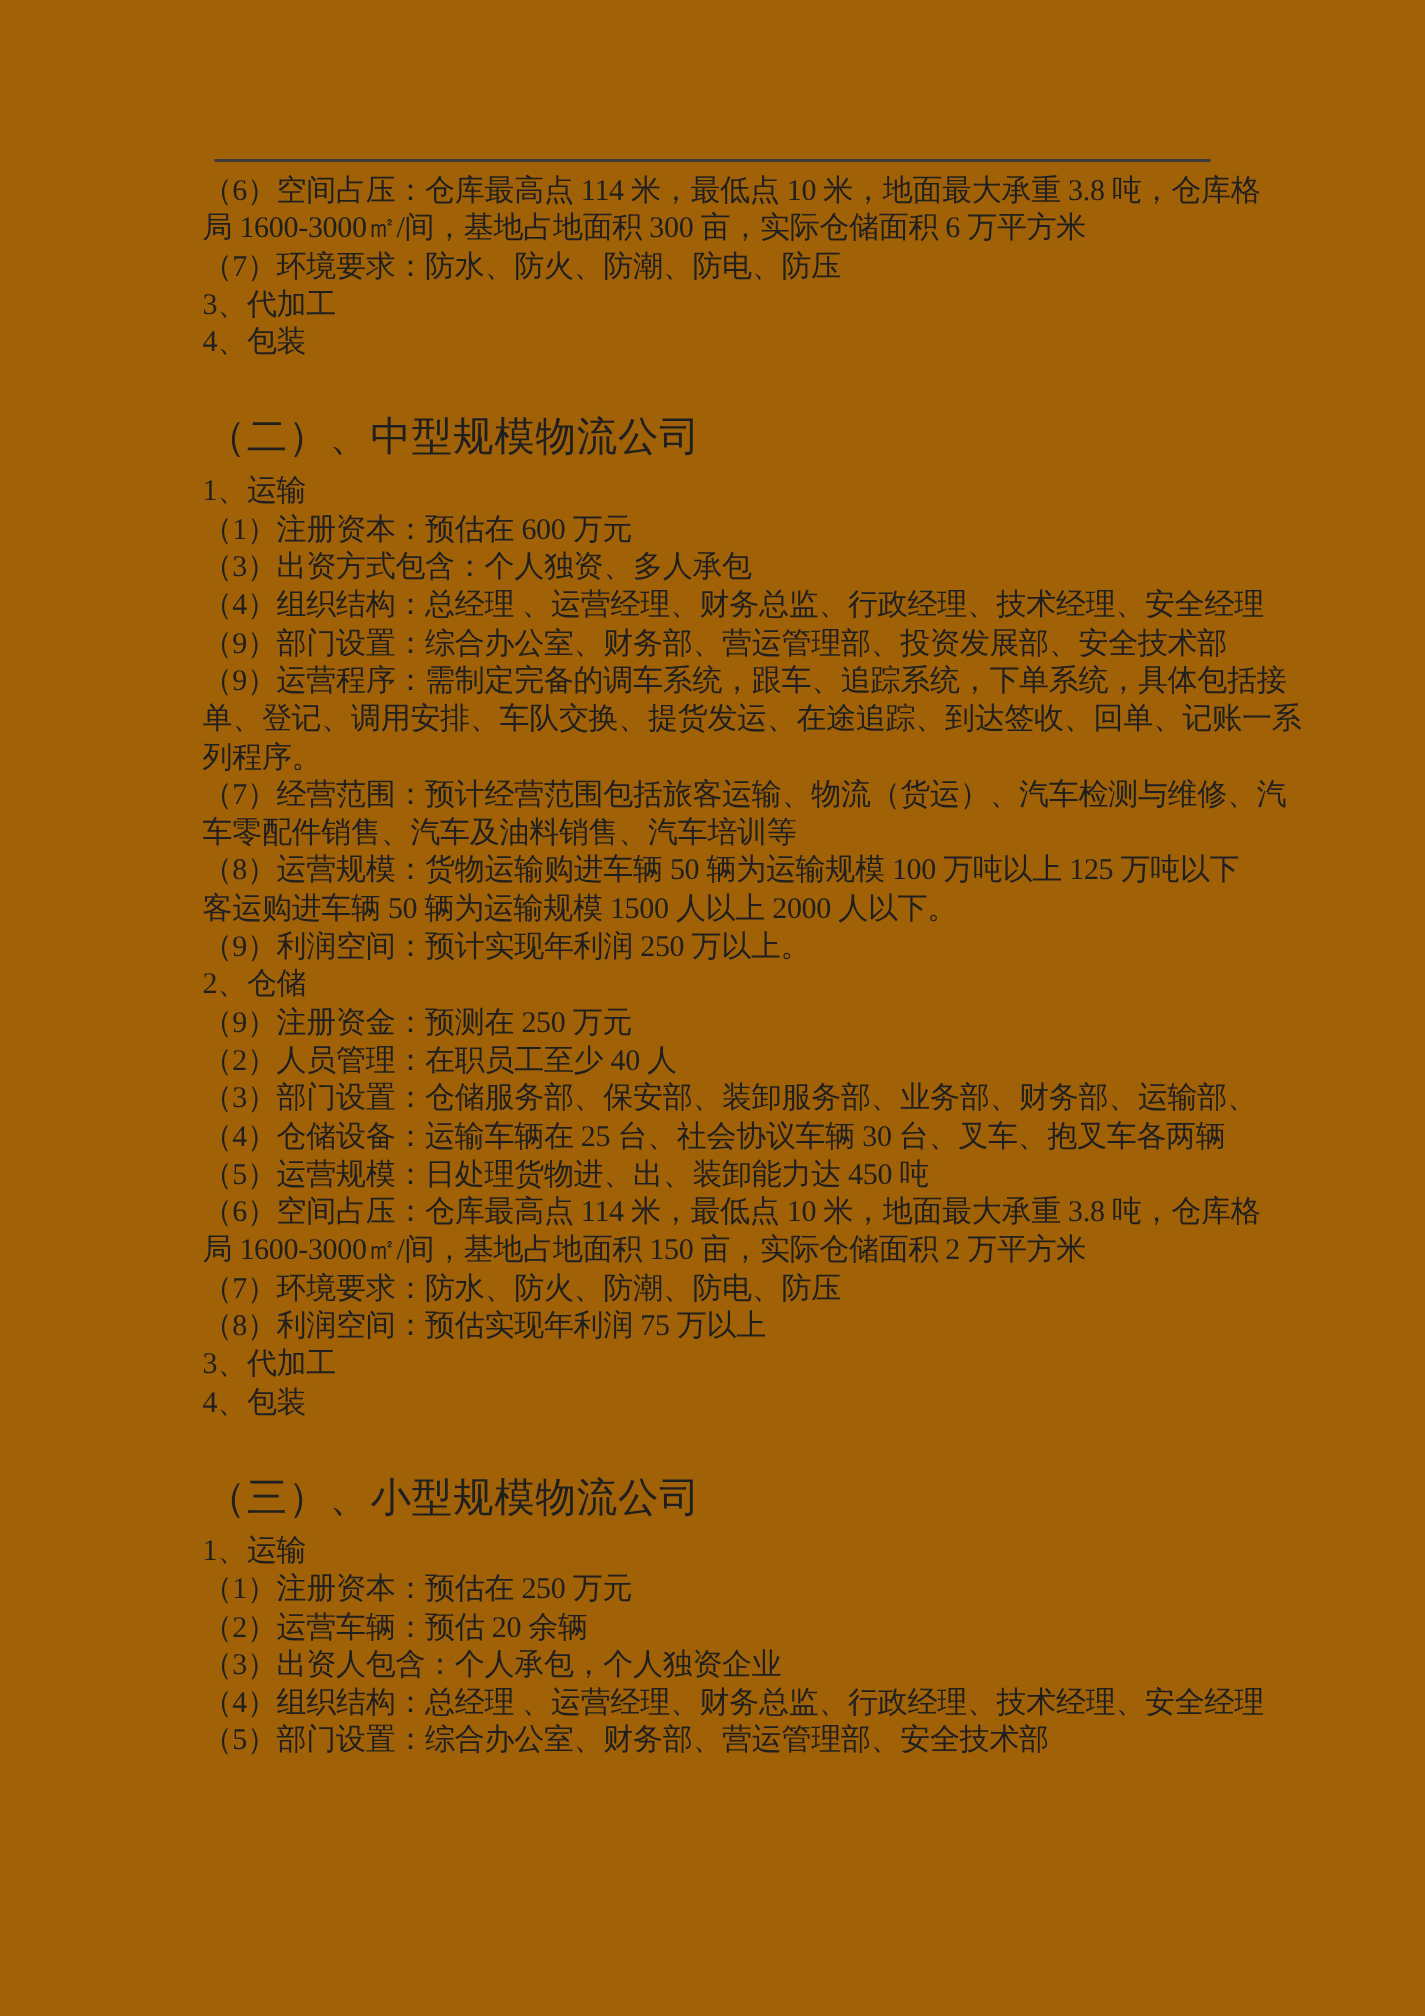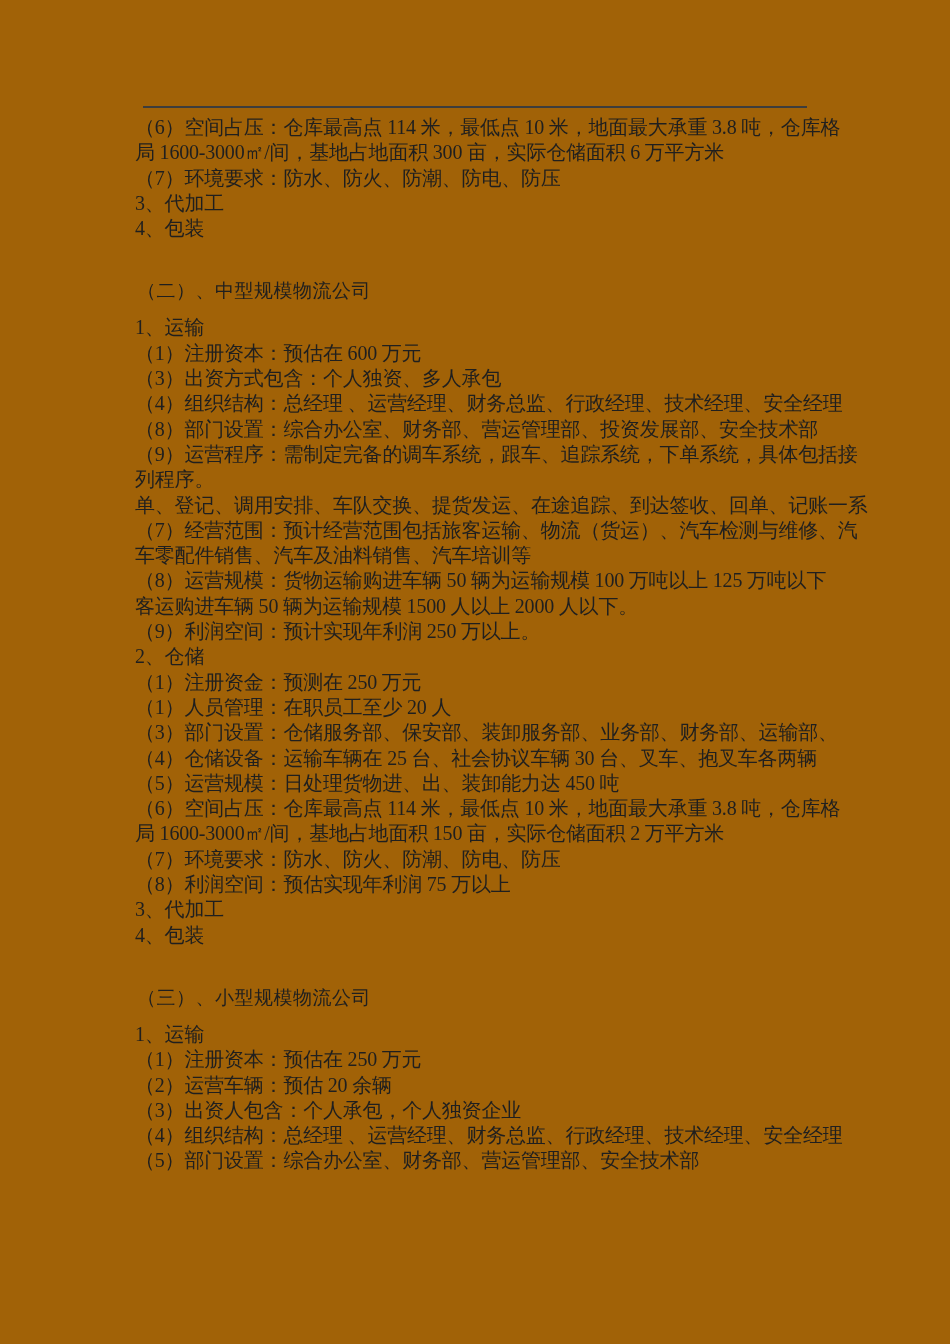--- a/index.html
+++ b/index.html
@@ -31,21 +31,21 @@
     width: 700px;
   }
   .text-line {
     font-size: 20px;
     line-height: 25.3px;
     height: 25.3px;
     white-space: pre;
     letter-spacing: -0.2px;
   }
   .section-heading {
-    font-size: 19px;
+    font-size: 27px;
     line-height: 36px;
     margin: 32px 0 6px 2px;
     white-space: pre;
     letter-spacing: 0.5px;
   }
 </style>
 </head>
 <body>
 
 <div class="page" style="background: #a16207; color: rgb(31, 31, 31);">
@@ -54,32 +54,32 @@
       <div class="text-line">（6）空间占压：仓库最高点 114 米，最低点 10 米，地面最大承重 3.8 吨，仓库格</div>
       <div class="text-line">局 1600-3000㎡/间，基地占地面积 300 亩，实际仓储面积 6 万平方米</div>
       <div class="text-line">（7）环境要求：防水、防火、防潮、防电、防压</div>
       <div class="text-line">3、代加工</div>
       <div class="text-line">4、包装</div>
       <div class="section-heading">（二）、中型规模物流公司</div>
       <div class="text-line">1、运输</div>
       <div class="text-line">（1）注册资本：预估在 600 万元</div>
       <div class="text-line">（3）出资方式包含：个人独资、多人承包</div>
       <div class="text-line">（4）组织结构：总经理 、运营经理、财务总监、行政经理、技术经理、安全经理</div>
-      <div class="text-line">（8）部门设置：综合办公室、财务部、营运管理部、投资发展部、安全技术部</div>
+      <div class="text-line">（9）部门设置：综合办公室、财务部、营运管理部、投资发展部、安全技术部</div>
       <div class="text-line">（9）运营程序：需制定完备的调车系统，跟车、追踪系统，下单系统，具体包括接</div>
+      <div class="text-line">单、登记、调用安排、车队交换、提货发运、在途追踪、到达签收、回单、记账一系</div>
       <div class="text-line">列程序。</div>
-      <div class="text-line">单、登记、调用安排、车队交换、提货发运、在途追踪、到达签收、回单、记账一系</div>
       <div class="text-line">（7）经营范围：预计经营范围包括旅客运输、物流（货运）、汽车检测与维修、汽</div>
       <div class="text-line">车零配件销售、汽车及油料销售、汽车培训等</div>
       <div class="text-line">（8）运营规模：货物运输购进车辆 50 辆为运输规模 100 万吨以上 125 万吨以下</div>
       <div class="text-line">客运购进车辆 50 辆为运输规模 1500 人以上 2000 人以下。</div>
       <div class="text-line">（9）利润空间：预计实现年利润 250 万以上。</div>
       <div class="text-line">2、仓储</div>
-      <div class="text-line">（1）注册资金：预测在 250 万元</div>
-      <div class="text-line">（1）人员管理：在职员工至少 20 人</div>
+      <div class="text-line">（9）注册资金：预测在 250 万元</div>
+      <div class="text-line">（2）人员管理：在职员工至少 40 人</div>
       <div class="text-line">（3）部门设置：仓储服务部、保安部、装卸服务部、业务部、财务部、运输部、</div>
       <div class="text-line">（4）仓储设备：运输车辆在 25 台、社会协议车辆 30 台、叉车、抱叉车各两辆</div>
       <div class="text-line">（5）运营规模：日处理货物进、出、装卸能力达 450 吨</div>
       <div class="text-line">（6）空间占压：仓库最高点 114 米，最低点 10 米，地面最大承重 3.8 吨，仓库格</div>
       <div class="text-line">局 1600-3000㎡/间，基地占地面积 150 亩，实际仓储面积 2 万平方米</div>
       <div class="text-line">（7）环境要求：防水、防火、防潮、防电、防压</div>
       <div class="text-line">（8）利润空间：预估实现年利润 75 万以上</div>
       <div class="text-line">3、代加工</div>
       <div class="text-line">4、包装</div>
       <div class="section-heading">（三）、小型规模物流公司</div>

